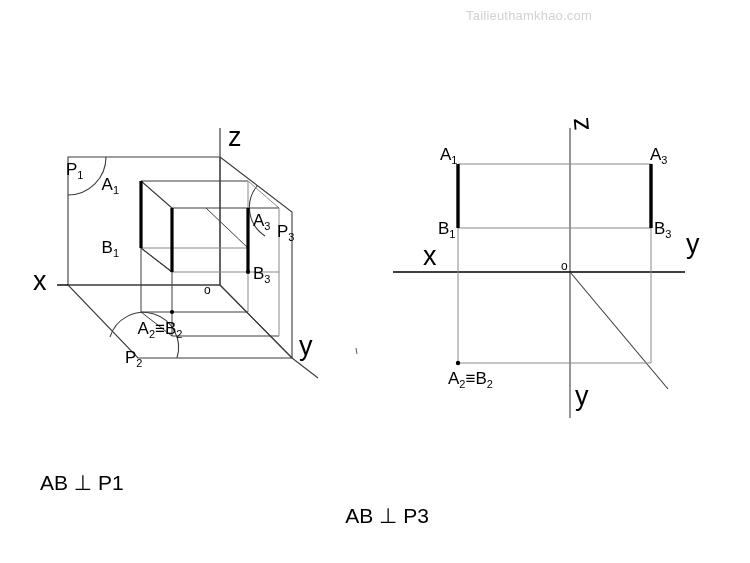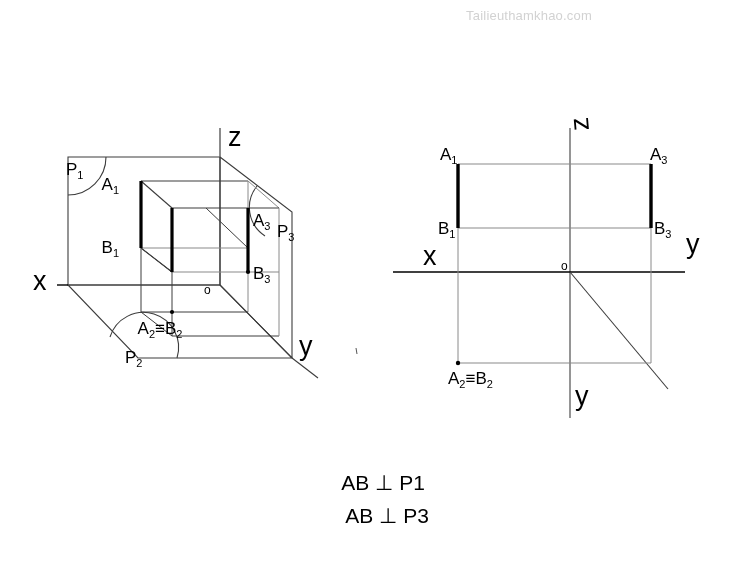--- a/index.html
+++ b/index.html
@@ -36,21 +36,21 @@
     left: 0;
     top: 466px;
     width: 750px;
     text-align: center;
     font-family: "Liberation Sans", sans-serif;
     font-size: 21px;
     color: #000000;
     line-height: 33px;
   }
   .caption-line-1 { display: block; text-align: center; }
-  .caption-line-2 { display: block; text-align: center; padding-left: 16px; }
+  .caption-line-2 { display: block; text-align: left; padding-left: 40px; }
   .caption-line-3 { display: block; text-align: center; padding-left: 24px; }
   svg text {
     font-family: "Liberation Sans", sans-serif;
     fill: #000000;
   }
   .lbl-main { font-size: 17px; }
   .lbl-sub  { font-size: 11px; }
   .lbl-axis { font-size: 27px; }
   .lbl-o    { font-size: 12px; }
 </style>

